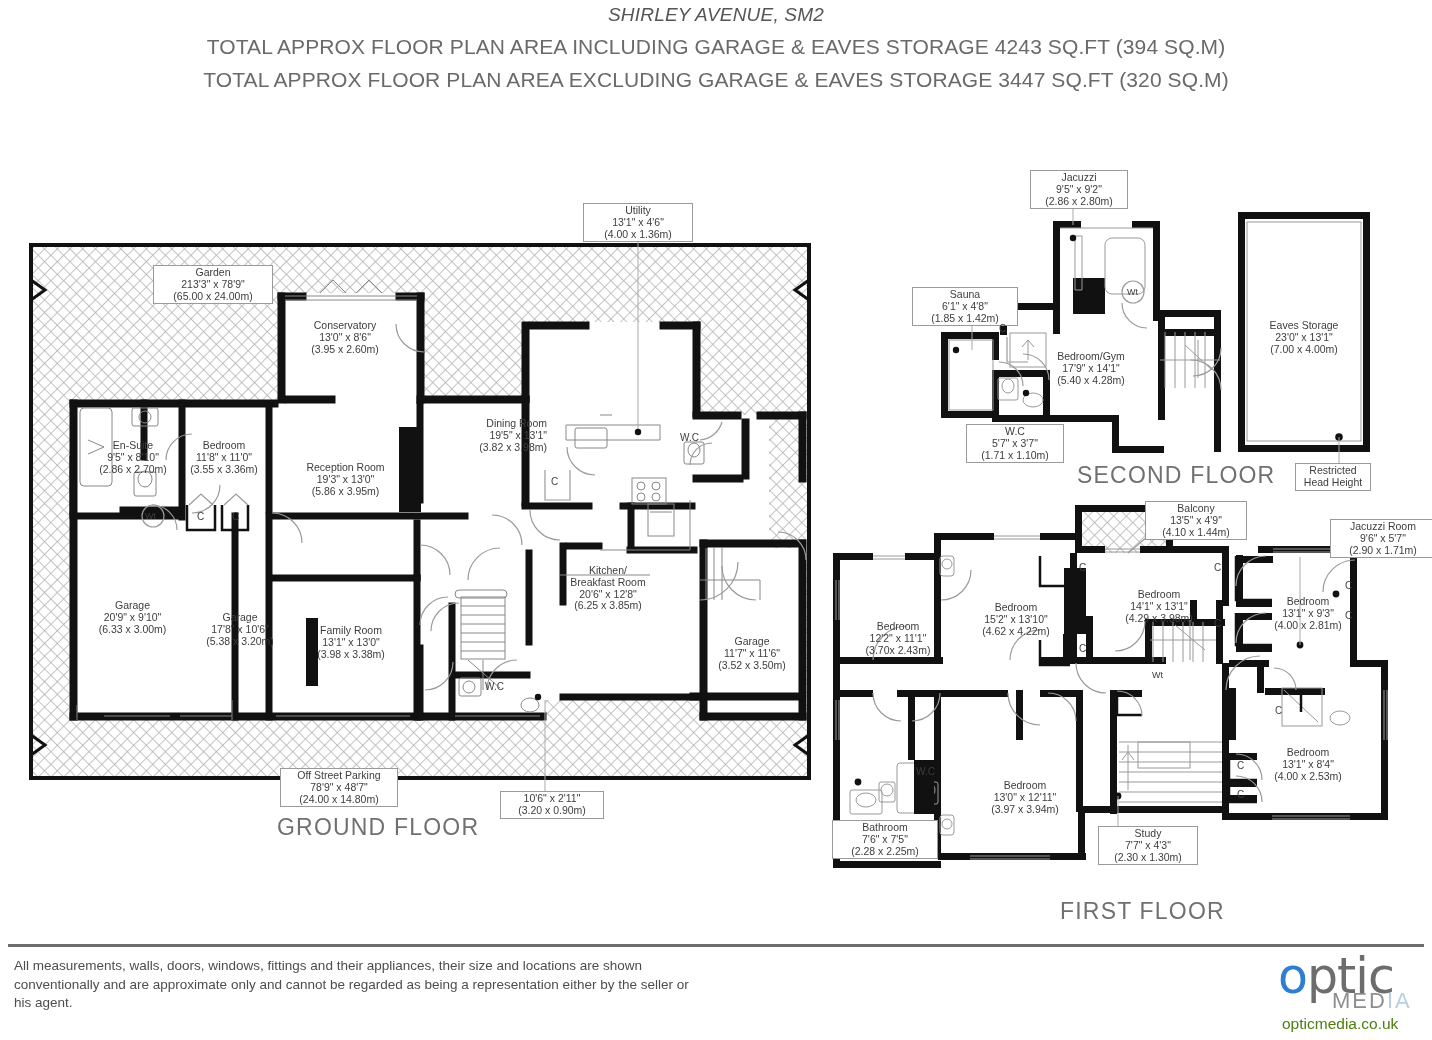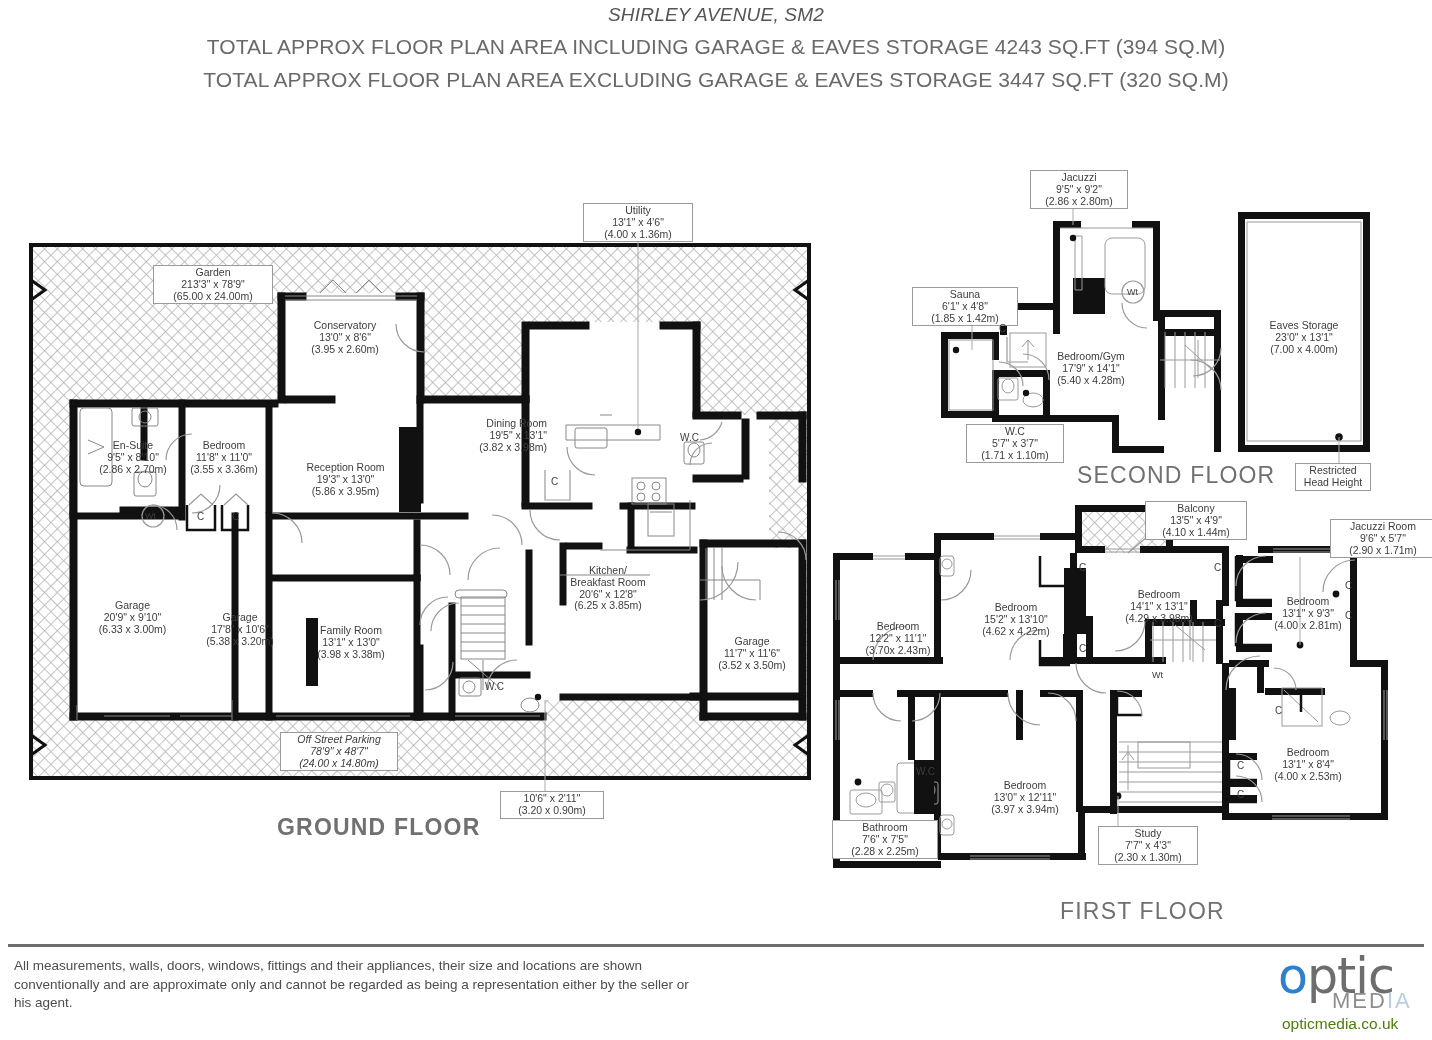--- a/index.html
+++ b/index.html
@@ -528,36 +528,36 @@
 <div class="lbl" style="left:297px;top:625px;width:108px;">
   <span class="nm">Family Room</span>
   <span>13'1" x 13'0"</span><br>
   <span>(3.98 x 3.38m)</span>
 </div>
 <div class="lbl" style="left:702px;top:636px;width:100px;">
   <span class="nm">Garage</span>
   <span>11'7" x 11'6"</span><br>
   <span>(3.52 x 3.50m)</span>
 </div>
-<div class="lbl boxed" style="left:280px;top:732px;width:108px;font-style:italic;">
+<div class="lbl boxed" style="left:280px;top:768px;width:108px;">
   <span class="nm">Off Street Parking</span>
   <span>78'9" x 48'7"</span><br>
   <span>(24.00 x 14.80m)</span>
 </div>
 <div class="lbl boxed" style="left:500px;top:791px;width:94px;">
   <span>10'6" x 2'11"</span><br>
   <span>(3.20 x 0.90m)</span>
 </div>
 <div class="tinylbl" style="left:680px;top:432px;">W.C</div>
 <div class="tinylbl" style="left:485px;top:681px;">W.C</div>
 <div class="tinylbl" style="left:197px;top:511px;">C</div>
 <div class="tinylbl" style="left:232px;top:511px;">C</div>
 <div class="tinylbl" style="left:551px;top:476px;">C</div>
 <div class="tinylbl" style="left:145px;top:511px;font-size:9px;">Wt</div>
-<div class="floorname" style="left:277px;top:814px;font-weight:bold;">GROUND FLOOR</div>
+<div class="floorname" style="left:277px;top:814px;">GROUND FLOOR</div>
 
 <div class="lbl boxed" style="left:1030px;top:170px;width:88px;">
   <span class="nm">Jacuzzi</span>
   <span>9'5" x 9'2"</span><br>
   <span>(2.86 x 2.80m)</span>
 </div>
 <div class="lbl boxed" style="left:912px;top:287px;width:96px;">
   <span class="nm">Sauna</span>
   <span>6'1" x 4'8"</span><br>
   <span>(1.85 x 1.42m)</span>

